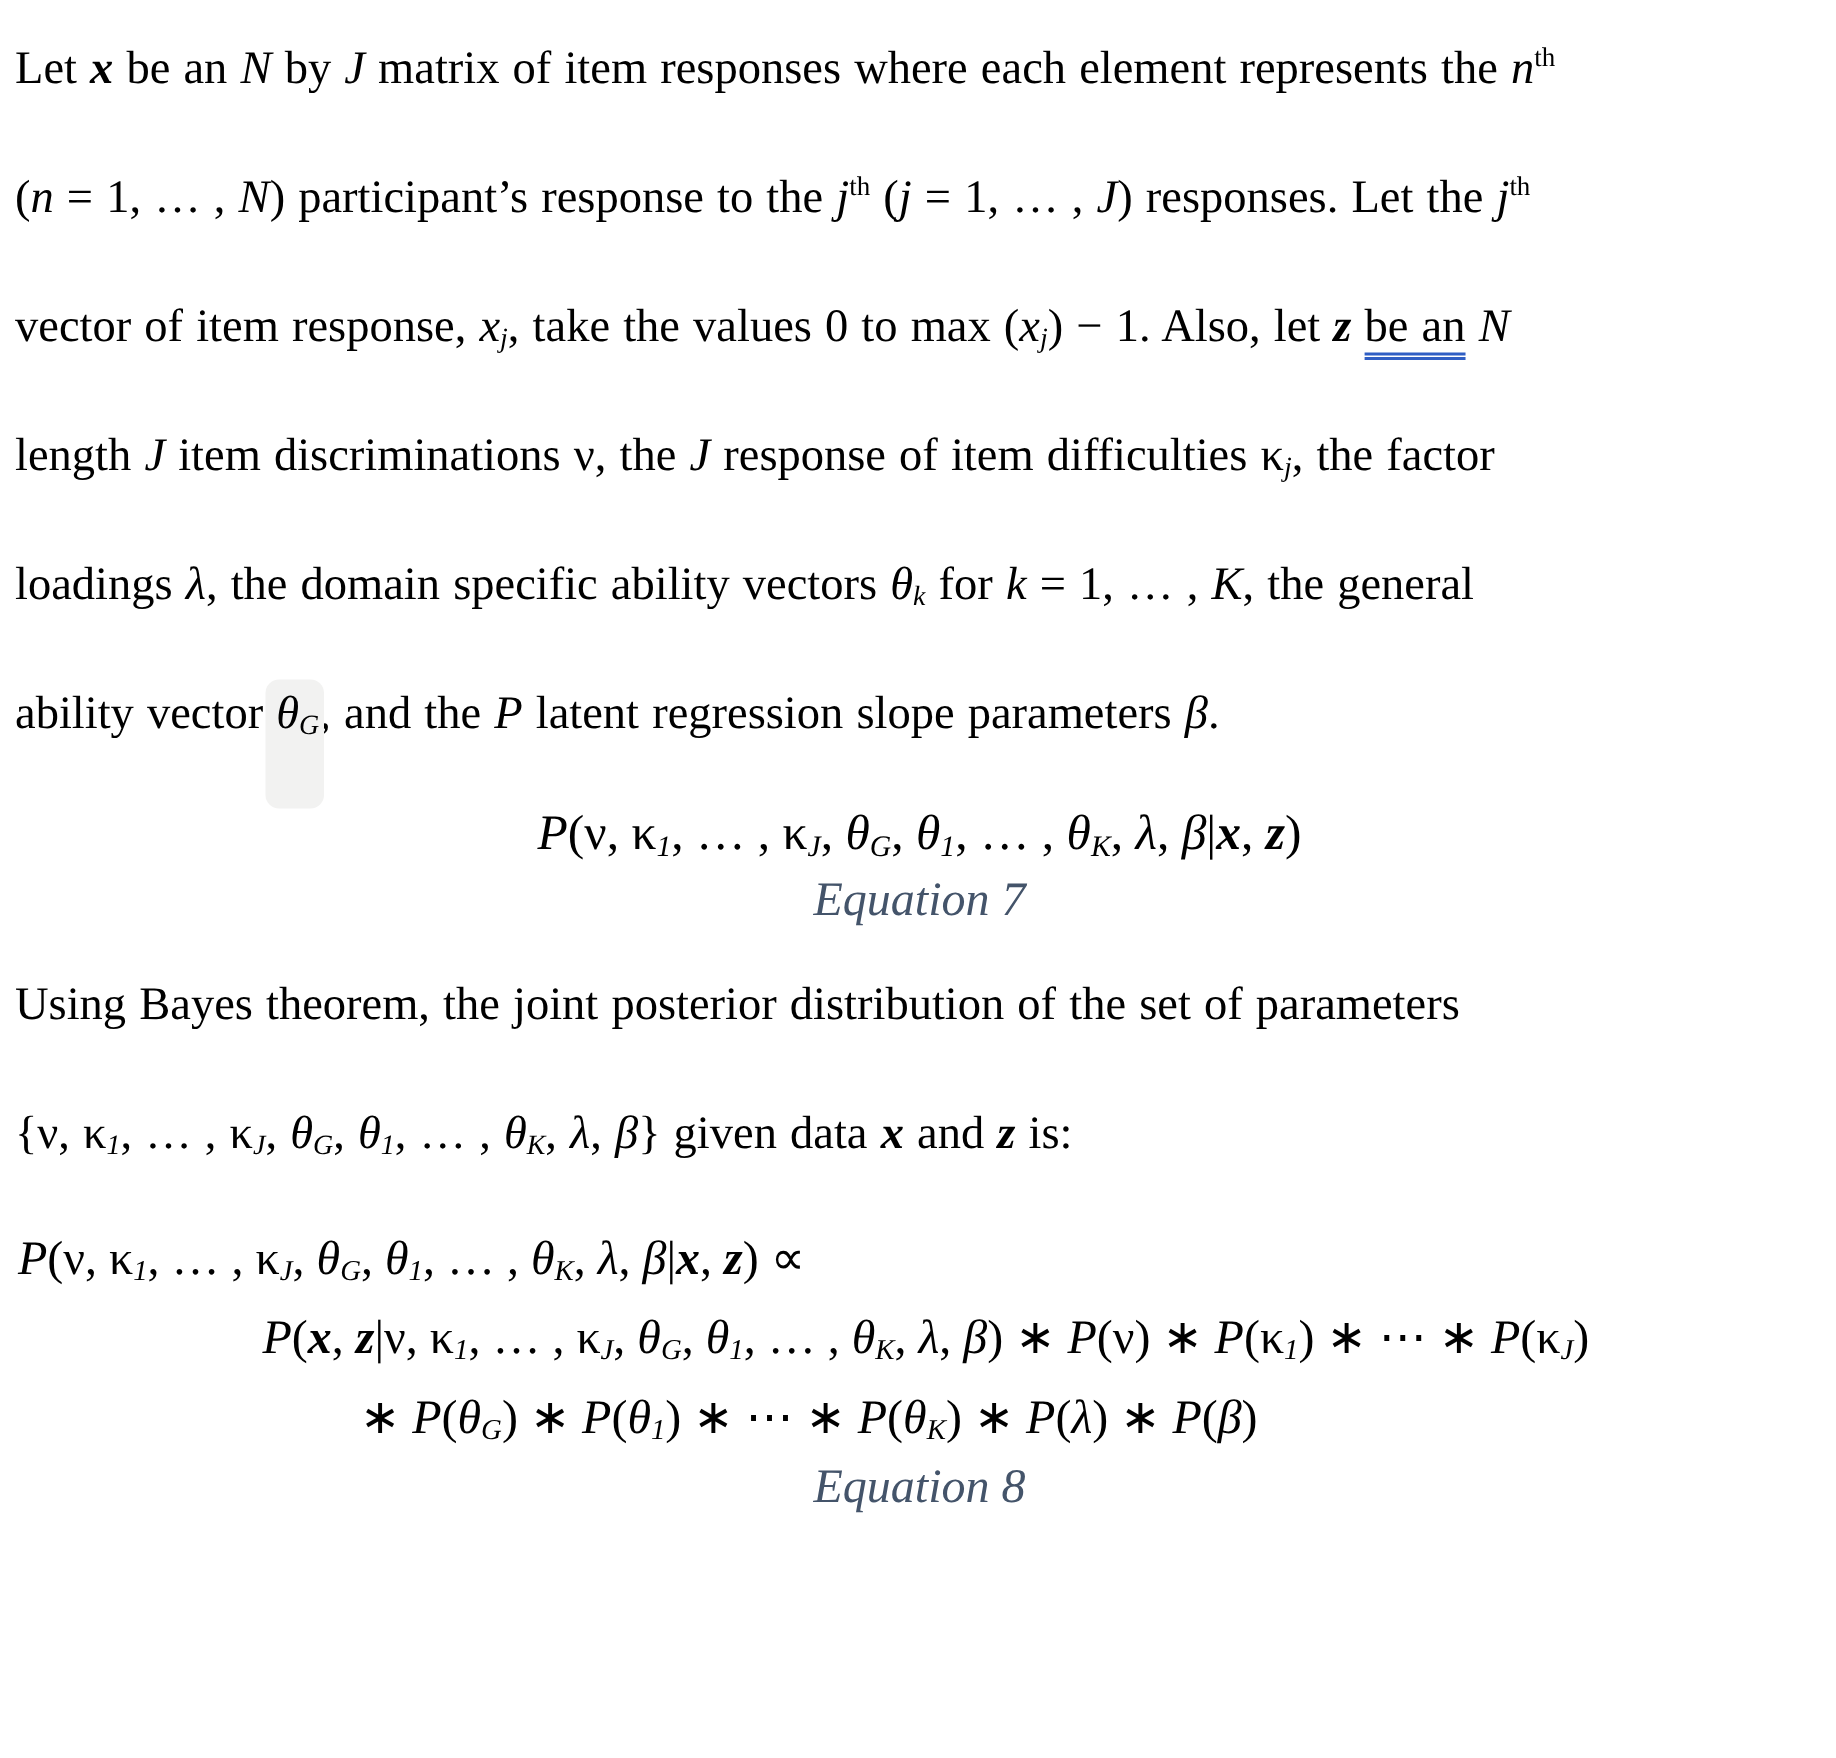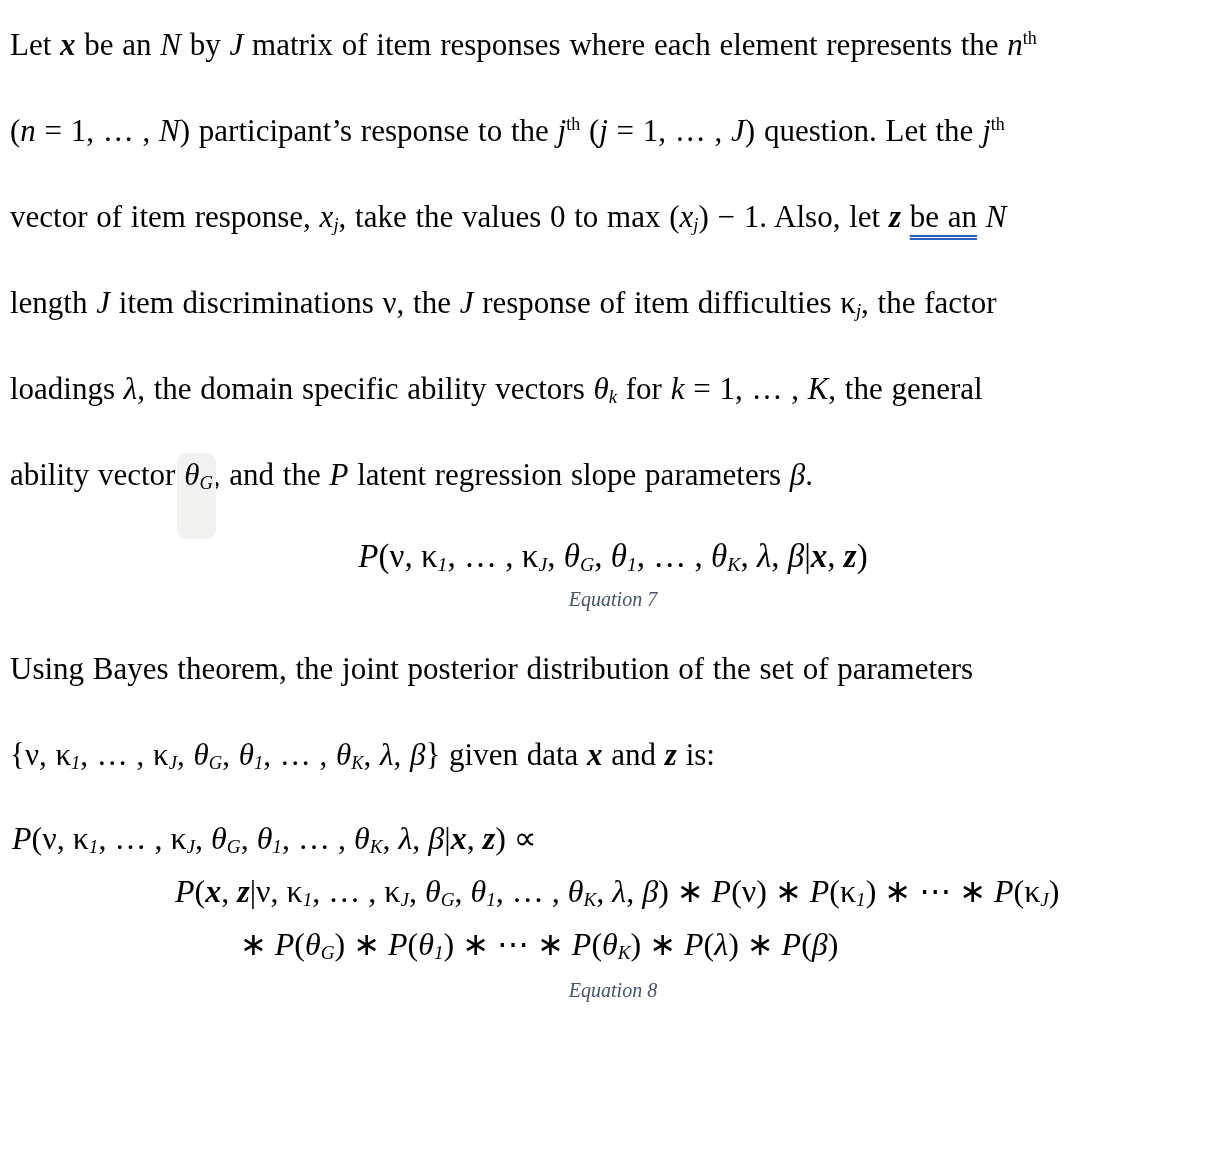--- a/index.html
+++ b/index.html
@@ -67,21 +67,21 @@
   .eq7 {
     margin-top: 10px;
     text-align: center;
     font-size: 33px;
     line-height: 56px;
     white-space: nowrap;
   }
   .caption {
     text-align: center;
     font-style: italic;
-    font-size: 20px;
+    font-size: 32px;
     line-height: 30px;
     color: var(--caption-color, #44546A);
   }
   .para3 {
     margin-top: 12px;
   }
   .eq8 {
     margin-top: 14px;
     font-size: 32px;
   }
@@ -94,21 +94,21 @@
   .eq8 .l3 { padding-left: 230px; }
   .eq8 .caption { margin-top: 4px; }
 </style>
 </head>
 <body>
 
 <div class="doc">
 
   <div>
     <div class="line"><span>Let </span><span class="s-bi">x</span><span> be an </span><span class="s-i">N</span><span> by </span><span class="s-i">J</span><span> matrix of item responses where each element represents the </span><span class="s-i">n<sup>th</sup></span></div>
-    <div class="line"><span>(</span><span class="s-i">n</span><span> = 1, … , </span><span class="s-i">N</span><span>) participant’s response to the </span><span class="s-i">j<sup>th</sup></span><span> (</span><span class="s-i">j</span><span> = 1, … , </span><span class="s-i">J</span><span>) question. Let the </span><span class="s-i">j<sup>th</sup></span></div>
+    <div class="line"><span>(</span><span class="s-i">n</span><span> = 1, … , </span><span class="s-i">N</span><span>) participant’s response to the </span><span class="s-i">j<sup>th</sup></span><span> (</span><span class="s-i">j</span><span> = 1, … , </span><span class="s-i">J</span><span>) responses. Let the </span><span class="s-i">j<sup>th</sup></span></div>
     <div class="line"><span>vector of item response, </span><span class="s-i">x<sub>j</sub></span><span>, take the values 0 to max (</span><span class="s-i">x<sub>j</sub></span><span>) − 1. Also, let </span><span class="s-bi">z</span><span> </span><span class="u2">be an</span><span> </span><span class="s-i">N</span></div>
     <div class="line"><span>length </span><span class="s-i">J</span><span> item discriminations ν, the </span><span class="s-i">J</span><span> response of item difficulties </span><span>κ<sub>j</sub></span><span>, the factor</span></div>
     <div class="line"><span>loadings </span><span class="s-i">λ</span><span>, the domain specific ability vectors </span><span class="s-i">θ<sub>k</sub></span><span> for </span><span class="s-i">k</span><span> = 1, … , </span><span class="s-i">K</span><span>, the general</span></div>
     <div class="line"><span>ability vector </span><span class="s-i hl">θ<sub>G</sub></span><span>, and the </span><span class="s-i">P</span><span> latent regression slope parameters </span><span class="s-i">β</span><span>.</span></div>
   </div>
 
 
   <div>
     <div class="eq7"><span class="s-i">P</span><span>(ν, </span><span>κ<sub>1</sub></span><span>, … , </span><span>κ<sub>J</sub></span><span>, </span><span class="s-i">θ<sub>G</sub></span><span>, </span><span class="s-i">θ<sub>1</sub></span><span>, … , </span><span class="s-i">θ<sub>K</sub></span><span>, </span><span class="s-i">λ</span><span>, </span><span class="s-i">β</span><span>|</span><span class="s-bi">x</span><span>, </span><span class="s-bi">z</span><span>)</span></div>
     <div class="caption">Equation 7</div>

